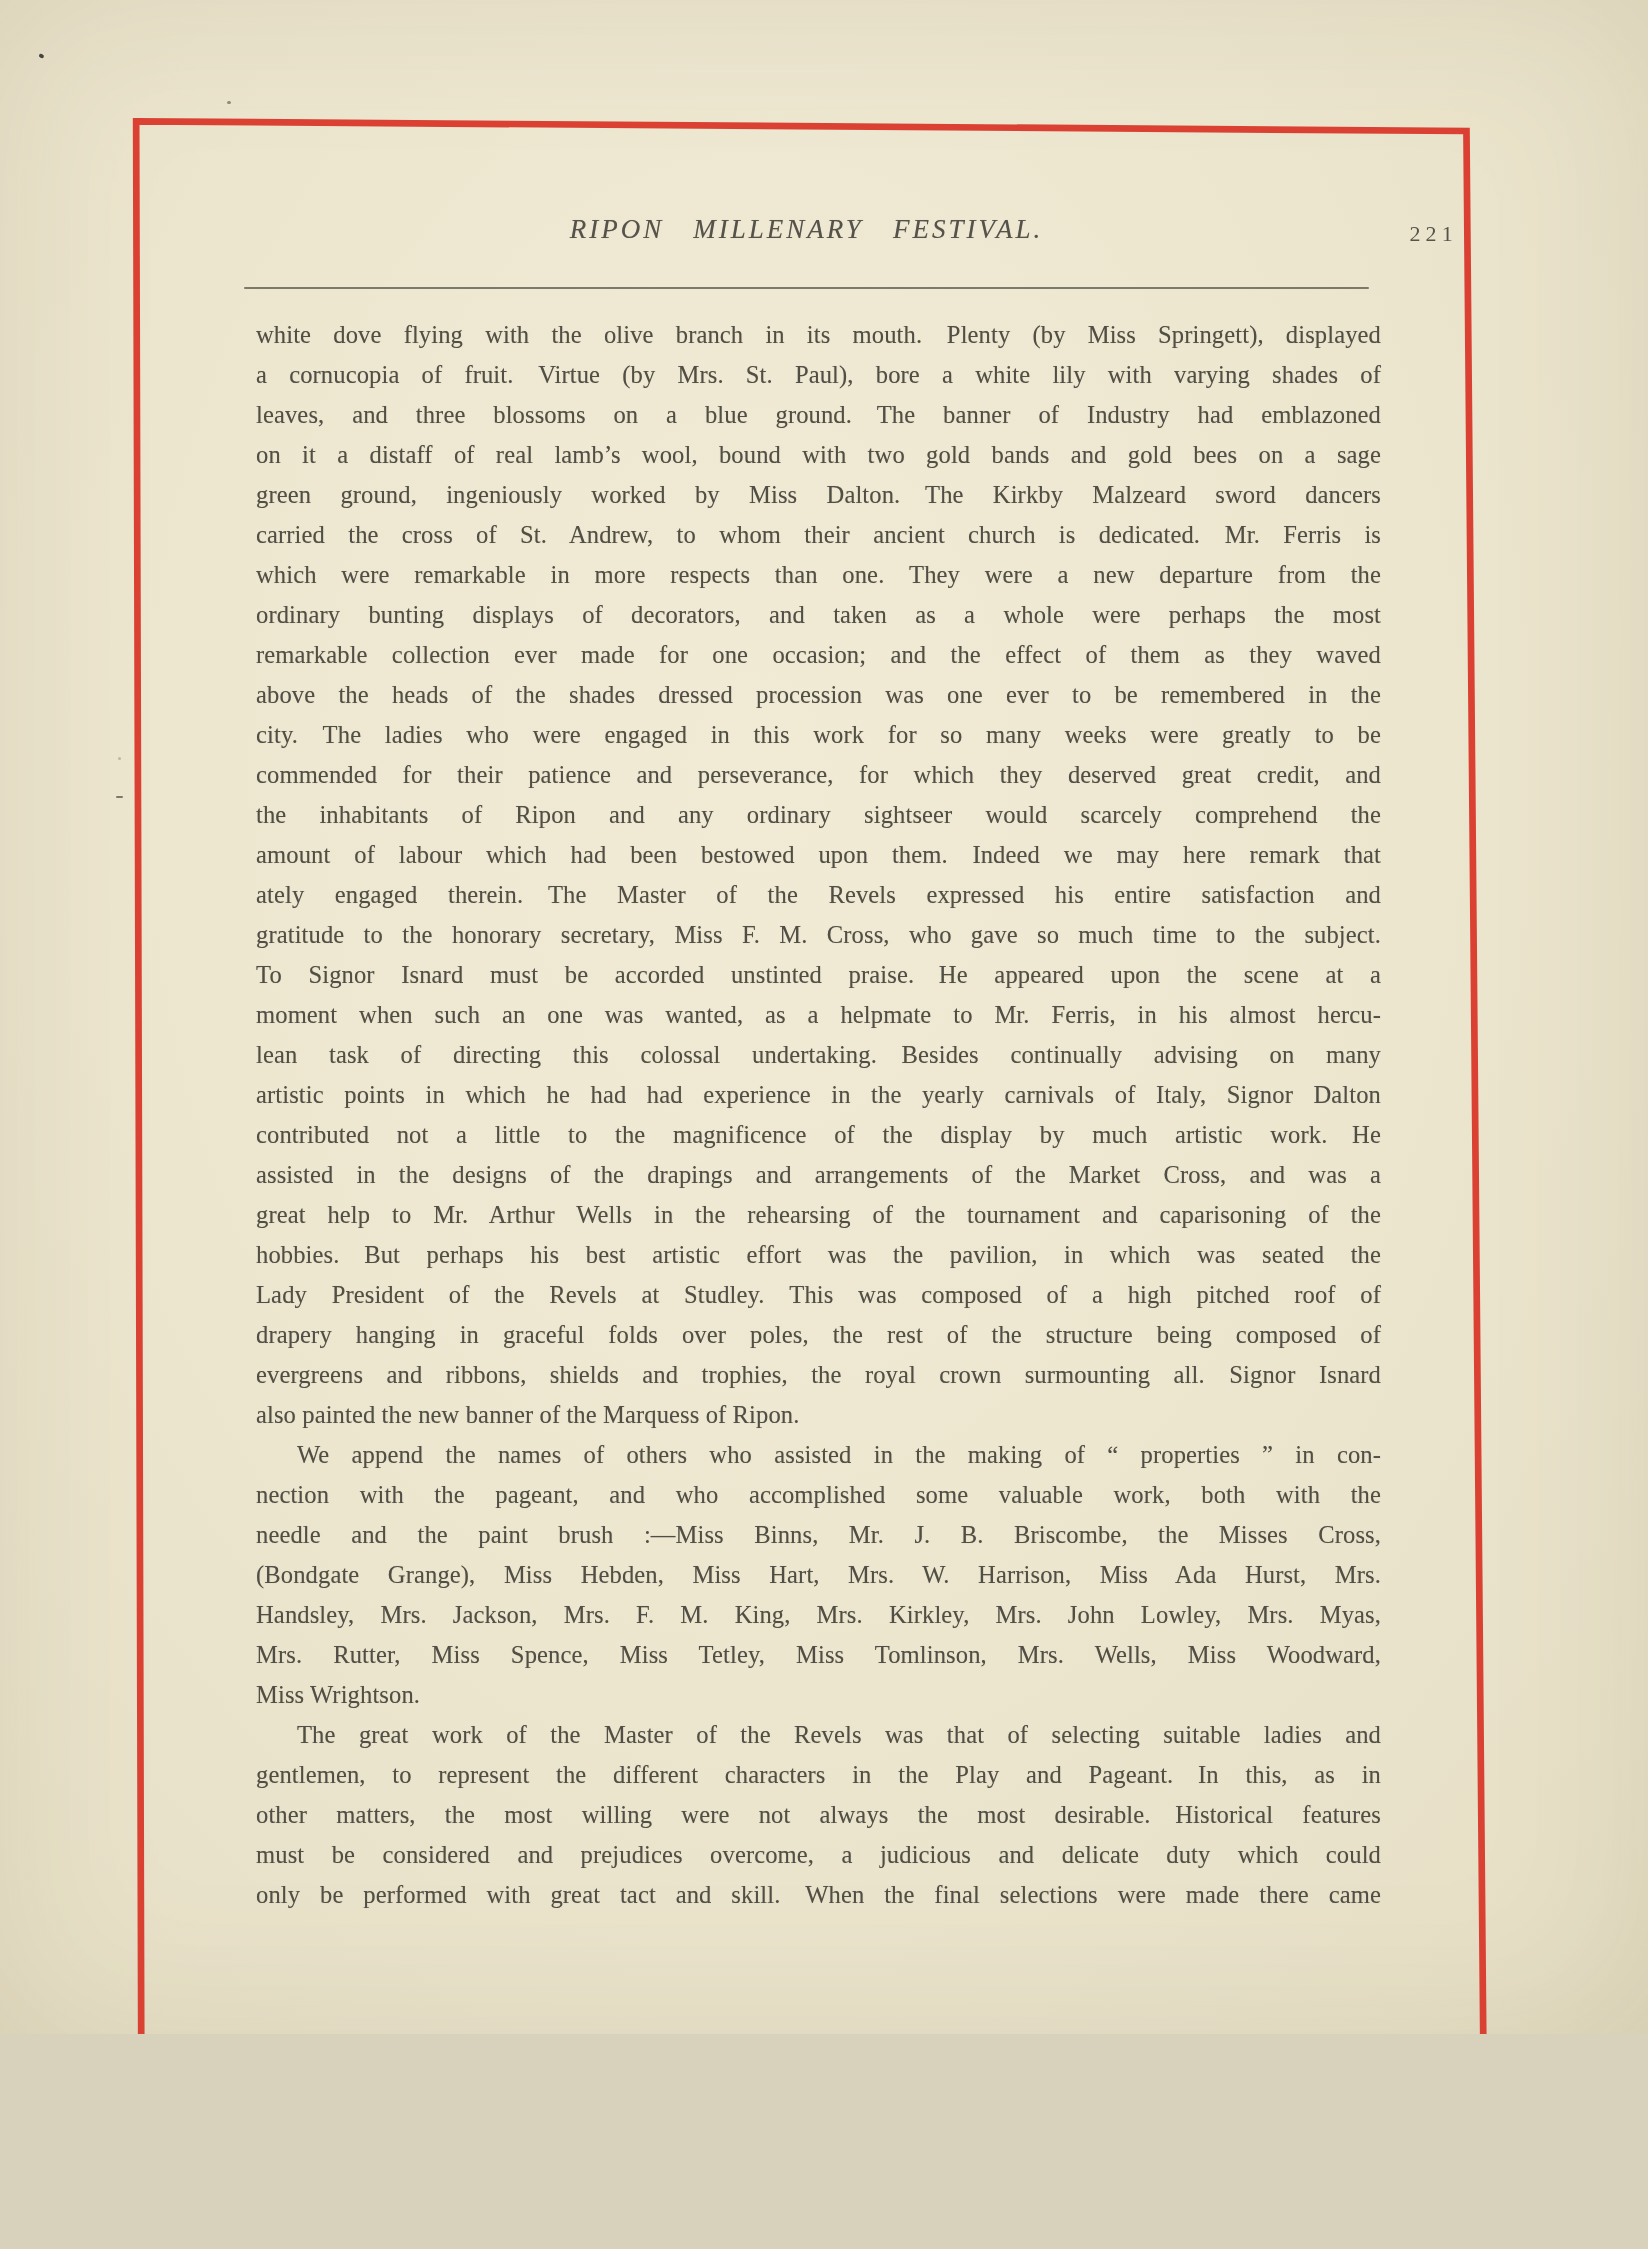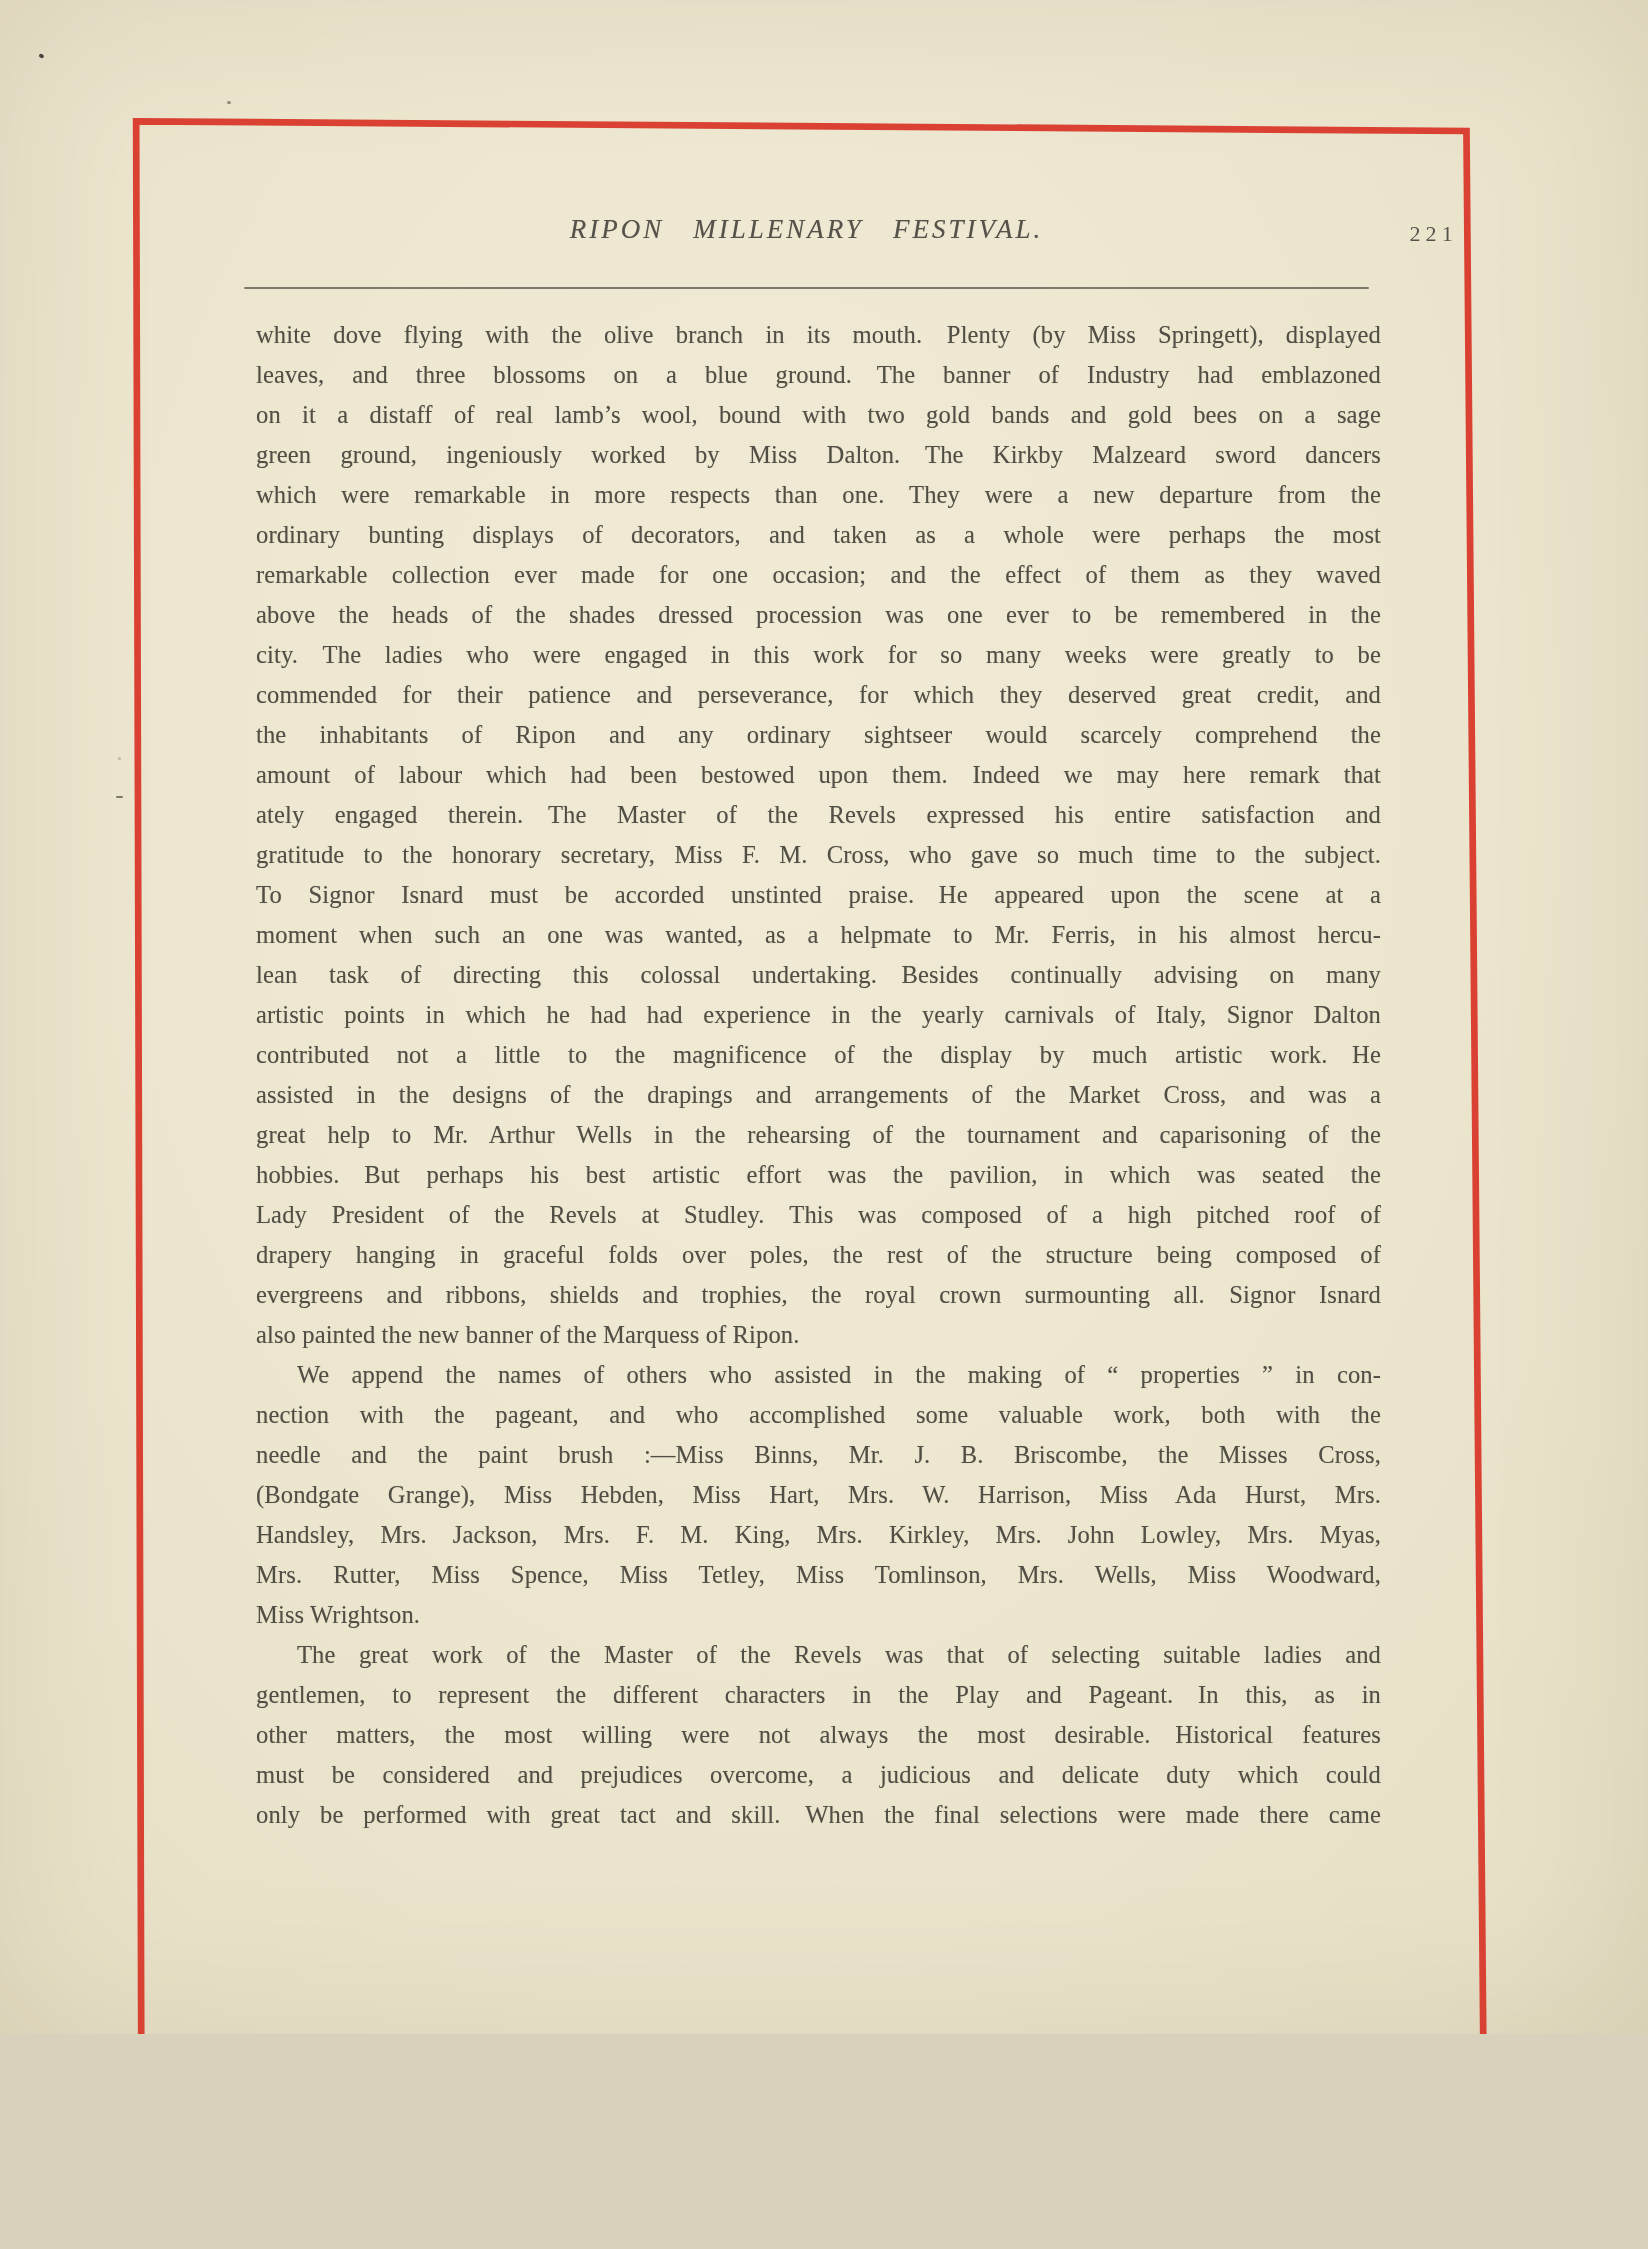--- a/index.html
+++ b/index.html
@@ -102,23 +102,25 @@
 
   <div class="header-title">RIPON MILLENARY FESTIVAL.</div>
 
   <div class="page-number">221</div>
 
   <div class="rule"></div>
 
   <div class="body-text">
       <div class="para">
         <div class="line">white dove flying with the olive branch in its mouth. Plenty (by Miss Springett), displayed</div>
+        <div class="line">a cornucopia of fruit. Virtue (by Mrs. St. Paul), bore a white lily with varying shades of</div>
         <div class="line">leaves, and three blossoms on a blue ground. The banner of Industry had emblazoned</div>
         <div class="line">on it a distaff of real lamb’s wool, bound with two gold bands and gold bees on a sage</div>
         <div class="line">green ground, ingeniously worked by Miss Dalton. The Kirkby Malzeard sword dancers</div>
+        <div class="line">carried the cross of St. Andrew, to whom their ancient church is dedicated. Mr. Ferris is</div>
         <div class="line">which were remarkable in more respects than one. They were a new departure from the</div>
         <div class="line">ordinary bunting displays of decorators, and taken as a whole were perhaps the most</div>
         <div class="line">remarkable collection ever made for one occasion; and the effect of them as they waved</div>
         <div class="line">above the heads of the shades dressed procession was one ever to be remembered in the</div>
         <div class="line">city. The ladies who were engaged in this work for so many weeks were greatly to be</div>
         <div class="line">commended for their patience and perseverance, for which they deserved great credit, and</div>
         <div class="line">the inhabitants of Ripon and any ordinary sightseer would scarcely comprehend the</div>
         <div class="line">amount of labour which had been bestowed upon them. Indeed we may here remark that</div>
         <div class="line">ately engaged therein. The Master of the Revels expressed his entire satisfaction and</div>
         <div class="line">gratitude to the honorary secretary, Miss F. M. Cross, who gave so much time to the subject.</div>

